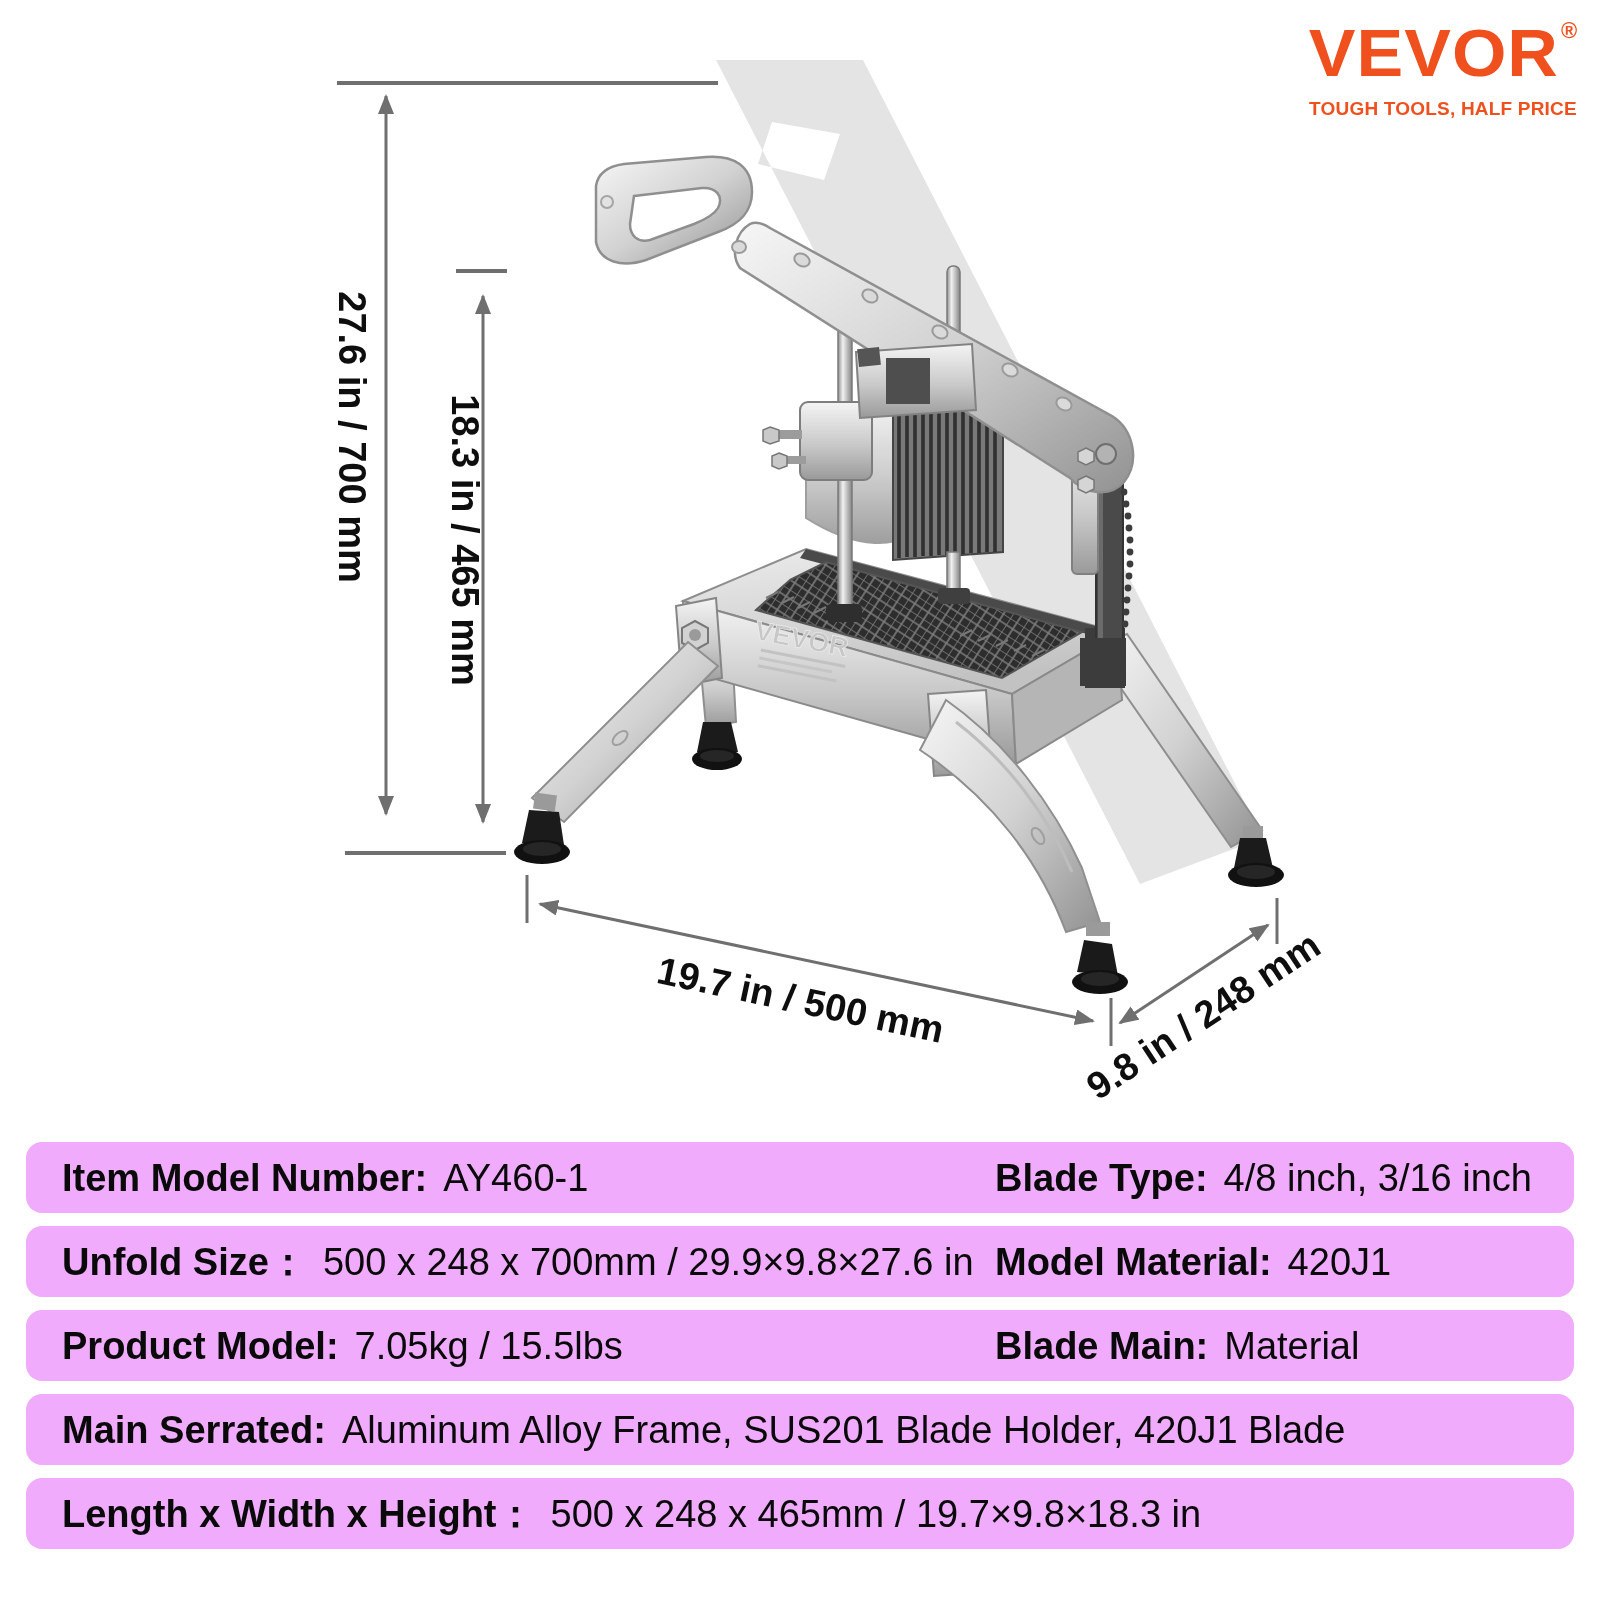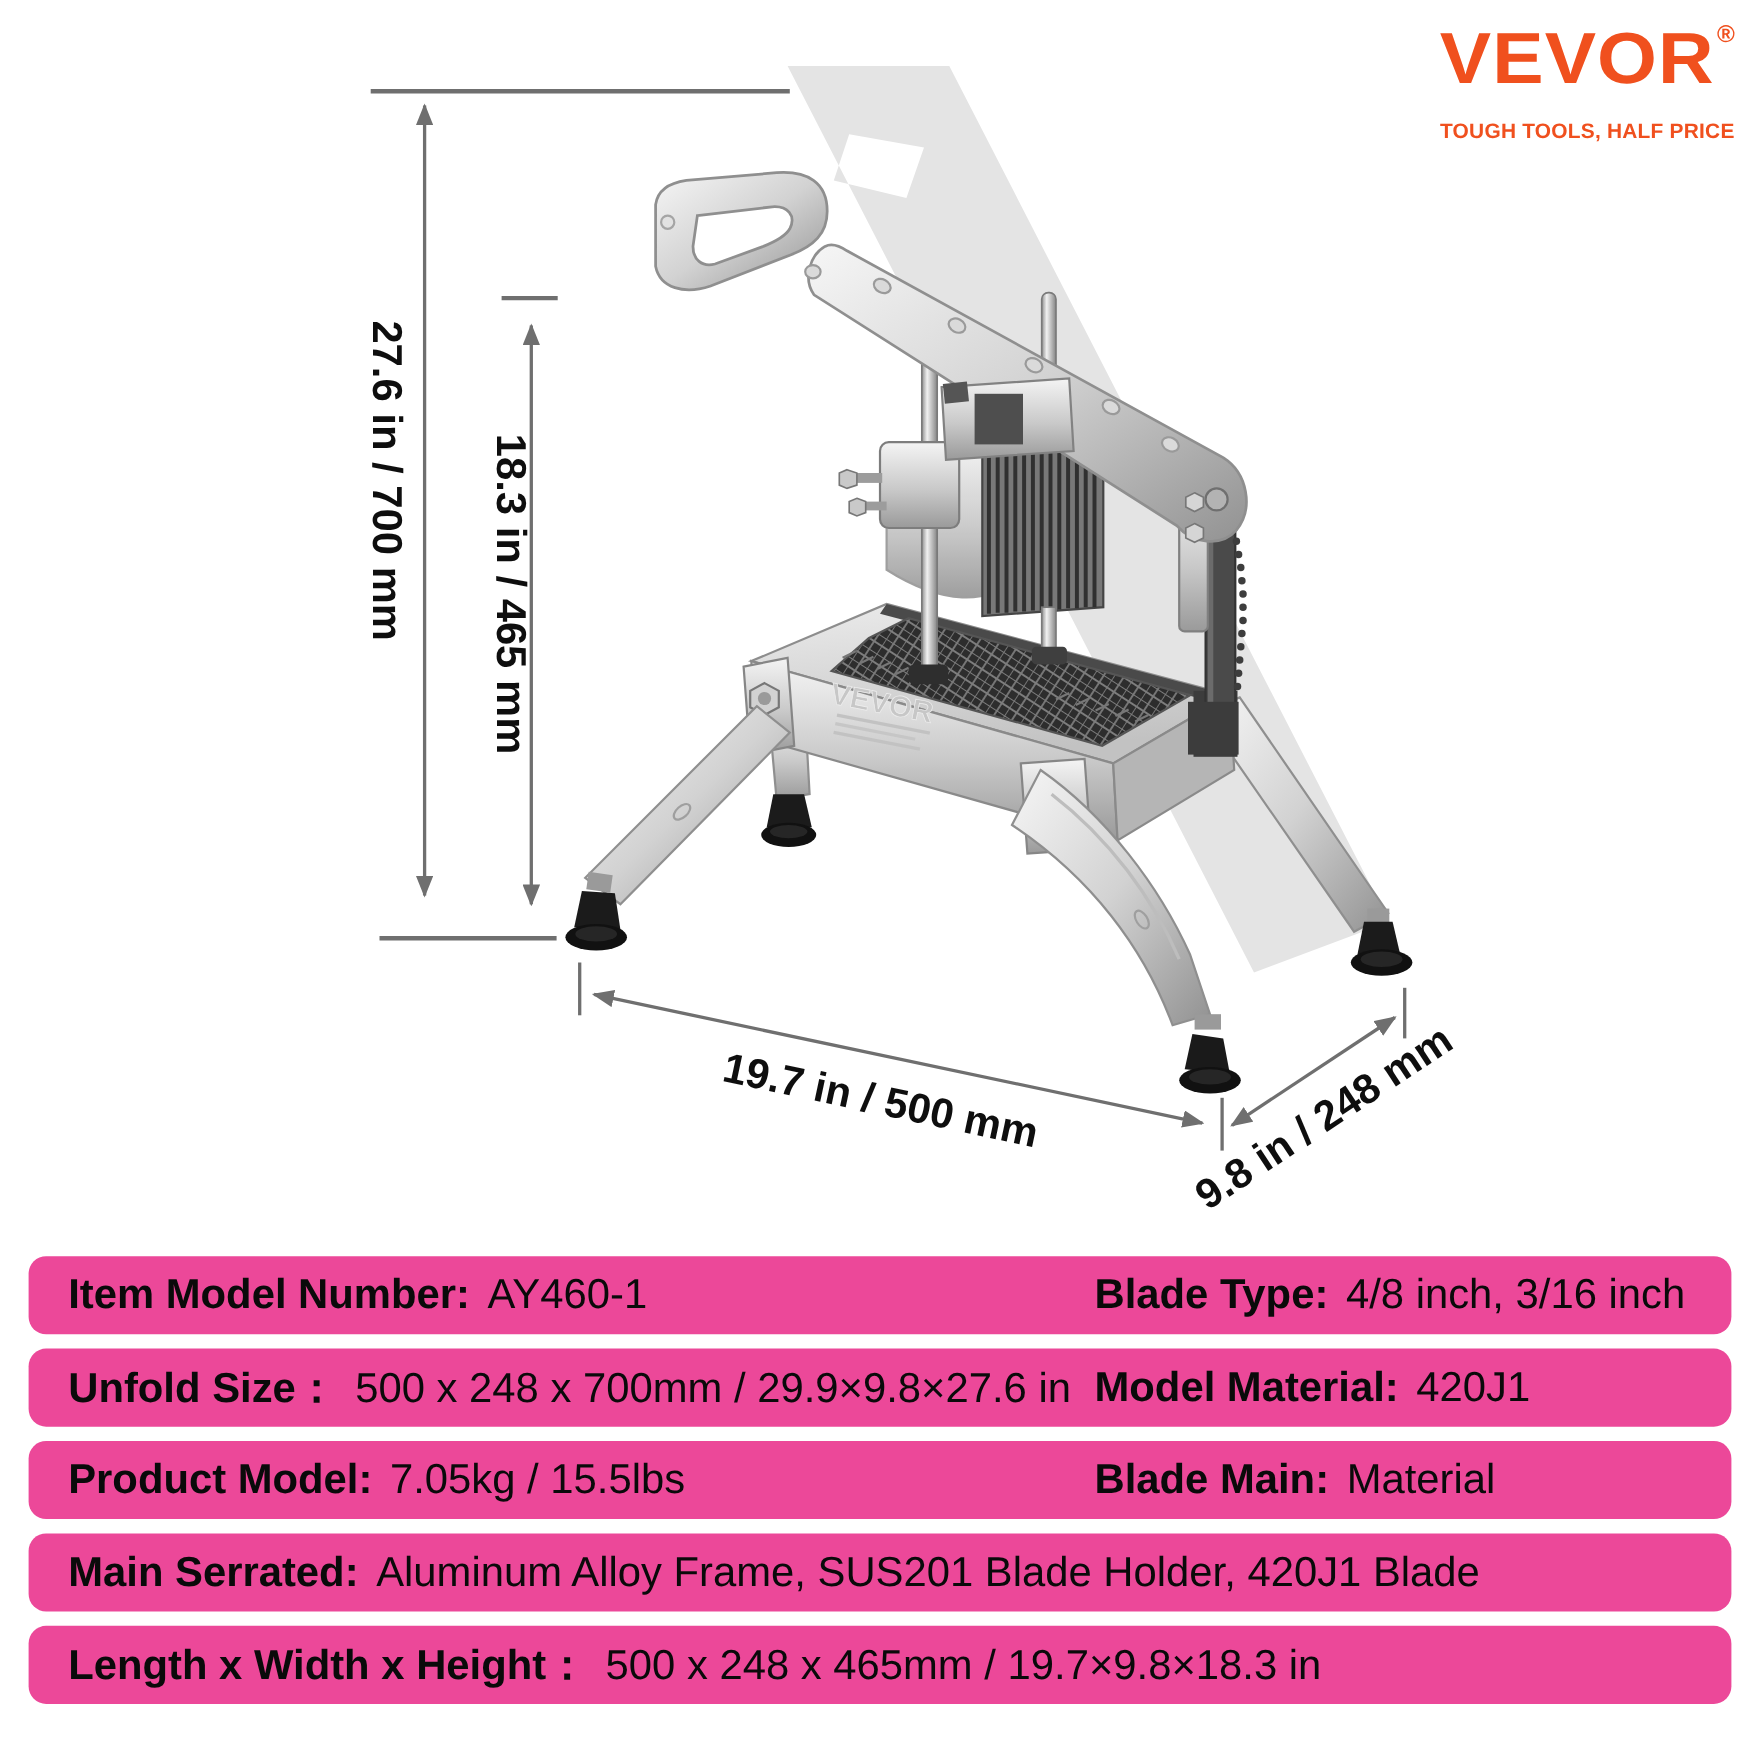--- a/index.html
+++ b/index.html
@@ -6,27 +6,27 @@
   body{
     width:1600px;height:1600px;position:relative;background:#ffffff;
     font-family:"Liberation Sans",sans-serif;overflow:hidden;
     -webkit-font-smoothing:antialiased;
   }
   
   .logo{position:absolute;top:18px;left:1308px;width:270px;text-align:center;color:#F0501E;}
   .logo-row{display:flex;align-items:flex-start;justify-content:center;line-height:1;}
   .logo-word{font-size:70px;font-weight:bold;letter-spacing:1px;transform:scaleY(0.94);}
   .logo-reg{font-size:22px;font-weight:bold;margin-top:2px;margin-left:2px;}
-  .logo-tagline{font-size:19px;font-weight:bold;letter-spacing:0.2px;margin-top:21px;white-space:nowrap;}
+  .logo-tagline{font-size:19px;font-weight:bold;letter-spacing:0.2px;margin-top:10px;white-space:nowrap;}
   
   .figure{position:absolute;top:0;left:0;width:1600px;height:1140px;}
   .dim-label{font-weight:bold;fill:#0e0e0e;font-size:38px;font-family:"Liberation Sans",sans-serif;}
   
   .spec-table{position:absolute;top:1142px;left:0;width:1600px;}
-  .spec-row{position:relative;height:71px;margin:0 26px 13px 26px;background:#ec4899;border-radius:16px;}
+  .spec-row{position:relative;height:71px;margin:0 26px 13px 26px;background:#f0abfc;border-radius:16px;}
   .cell{position:absolute;top:50%;transform:translateY(-50%);white-space:nowrap;font-size:38px;color:#0a0a0a;}
   .cell-left{left:36px;}
   .cell-right{left:969px;}
   .lbl{font-weight:bold;}
   .val{margin-left:16px;font-weight:normal;}
 </style>
 </head>
 <body>
 
 <div class="logo">

